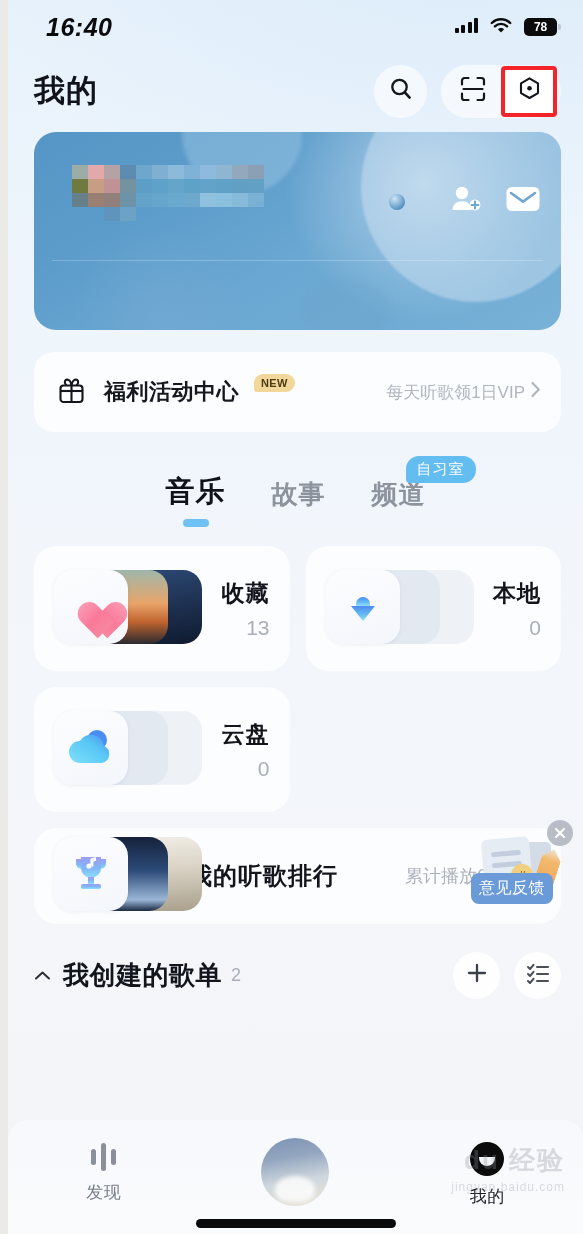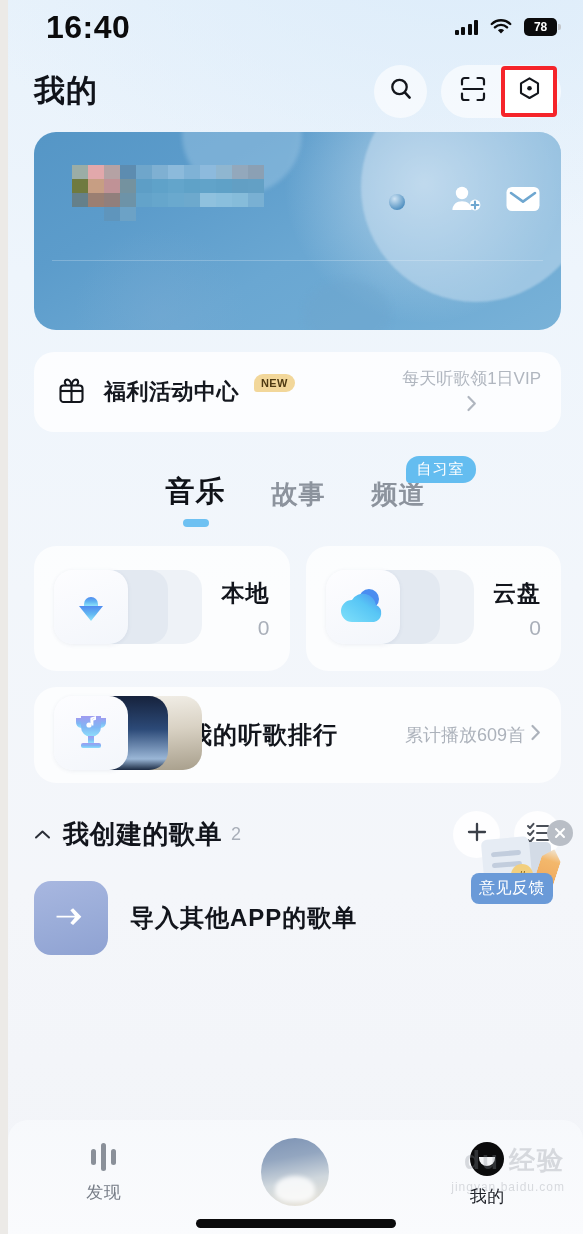--- a/index.html
+++ b/index.html
@@ -29,22 +29,22 @@
       linear-gradient(180deg, #e8f2fb 0%, #eef5fc 22%, #f2f6fb 48%, #f4f6fa 72%, #f2f4f8 100%);
     overflow: hidden;
   }
 
   
   .statusbar {
     position: relative; height: 54px;
     display: flex; align-items: center; justify-content: space-between;
     padding: 0 26px 0 38px;
   }
-  .clock { font-size: 32px; font-weight: 700; color: #0b0b0c; letter-spacing: .5px; }
-  .status-right { display: flex; align-items: center; gap: 12px; }
+  .clock { font-size: 25px; font-weight: 700; color: #0b0b0c; letter-spacing: .5px; font-style: italic; }
+  .status-right { display: flex; gap: 12px; }
 
   .signal { display: flex; align-items: flex-end; gap: 2.5px; height: 15px; }
   .signal i { width: 4px; background: #0b0b0c; border-radius: 1px; display: block; }
   .signal i:nth-child(1) { height: 5px; }
   .signal i:nth-child(2) { height: 8px; }
   .signal i:nth-child(3) { height: 11px; }
   .signal i:nth-child(4) { height: 15px; }
 
   .wifi { width: 22px; height: 16px; position: relative; }
   .battery {
@@ -125,21 +125,21 @@
     display: flex; align-items: center; justify-content: space-between;
     padding: 0 20px 0 24px;
   }
   .welfare-left { display: flex; align-items: center; gap: 19px; }
   .welfare-title { font-size: 22px; font-weight: 700; color: #15181f; letter-spacing: .5px; }
   .new-badge {
     background: #f2d79a; color: #4e3a13; font-size: 11px; font-weight: 700;
     border-radius: 9px 9px 9px 3px; padding: 3px 7px; letter-spacing: .4px;
     position: relative; top: -9px; left: -4px;
   }
-  .welfare-right { display: flex; align-items: center; gap: 5px; color: #b0b6bf; font-size: 17px; flex-direction: column; }
+  .welfare-right { display: flex; align-items: center; gap: 5px; color: #b0b6bf; font-size: 17px; }
 
   
   .tabs { display: flex; align-items: flex-end; justify-content: center; gap: 46px; margin-top: 34px; height: 52px; }
   .tab { position: relative; padding-bottom: 6px; }
   .tab-label { font-size: 26px; font-weight: 700; color: #8c939d; letter-spacing: 1px; }
   .tab.active .tab-label { color: #0f1218; font-size: 29px; }
   .tab.active::after {
     content: ''; position: absolute; left: 50%; transform: translateX(-50%);
     bottom: -9px; width: 26px; height: 8px; border-radius: 5px; background: #6ec1f2;
   }
@@ -487,20 +487,33 @@
       <span class="tab-label">故事</span>
     </div>
     <div class="tab">
       <span class="tab-label">频道</span>
       <span class="tab-badge">自习室</span>
     </div>
   </div>
 
   <div class="grid">
 
+    <div class="g-card">
+      <div class="thumbs">
+        <div class="th th2" style="background:linear-gradient(170deg,#2c4a75 0%,#1f3252 48%,#0f1a30 100%);"></div>
+        <div class="th th1" style="background:linear-gradient(180deg,#9fb7ab 0%,#e8a469 45%,#c1642f 70%,#2a2a30 100%);"></div>
+        <div class="th th0">
+          <span class="heart"></span>
+        </div>
+      </div>
+      <div class="g-text">
+        <div class="g-name">收藏</div>
+        <div class="g-count">13</div>
+      </div>
+    </div>
 
 
     <div class="g-card">
       <div class="thumbs">
         <div class="th th2" style="background:#eef2f7;"></div>
         <div class="th th1" style="background:#e3e9f1;"></div>
         <div class="th th0">
           <span class="dl-ic">
             <svg width="48" height="48" viewBox="0 0 48 48">
               <defs>
@@ -610,28 +623,20 @@
             <path d="M2 19 L4 21 L7.5 16.8" stroke="#4a4f58" stroke-width="2" fill="none" stroke-linecap="round" stroke-linejoin="round"></path>
             <line x1="11" y1="5" x2="22" y2="5" stroke="#4a4f58" stroke-width="2" stroke-linecap="round"></line>
             <line x1="11" y1="12" x2="22" y2="12" stroke="#4a4f58" stroke-width="2" stroke-linecap="round"></line>
             <line x1="11" y1="19" x2="22" y2="19" stroke="#4a4f58" stroke-width="2" stroke-linecap="round"></line>
           </svg>
         </span>
       </div>
     </div>
   </div>
 
-  <div class="import-row">
-    <div class="import-ic">
-      <svg width="40" height="26" viewBox="0 0 40 26">
-        <path d="M6 16 h20 l-5 -6 l3 -2 l9 9 l-9 9 l-3 -2 l5 -6 h-20 Z" fill="#ffffff" transform="translate(0,-4) scale(.92)"></path>
-      </svg>
-    </div>
-    <div class="import-label">导入其他APP的歌单</div>
-  </div>
 
   <div class="feedback">
     <div class="fb-close">
       <svg width="14" height="14" viewBox="0 0 14 14">
         <line x1="3" y1="3" x2="11" y2="11" stroke="#ffffff" stroke-width="2" stroke-linecap="round"></line>
         <line x1="11" y1="3" x2="3" y2="11" stroke="#ffffff" stroke-width="2" stroke-linecap="round"></line>
       </svg>
     </div>
     <div class="fb-art">
       <div class="fb-paper2"></div>

